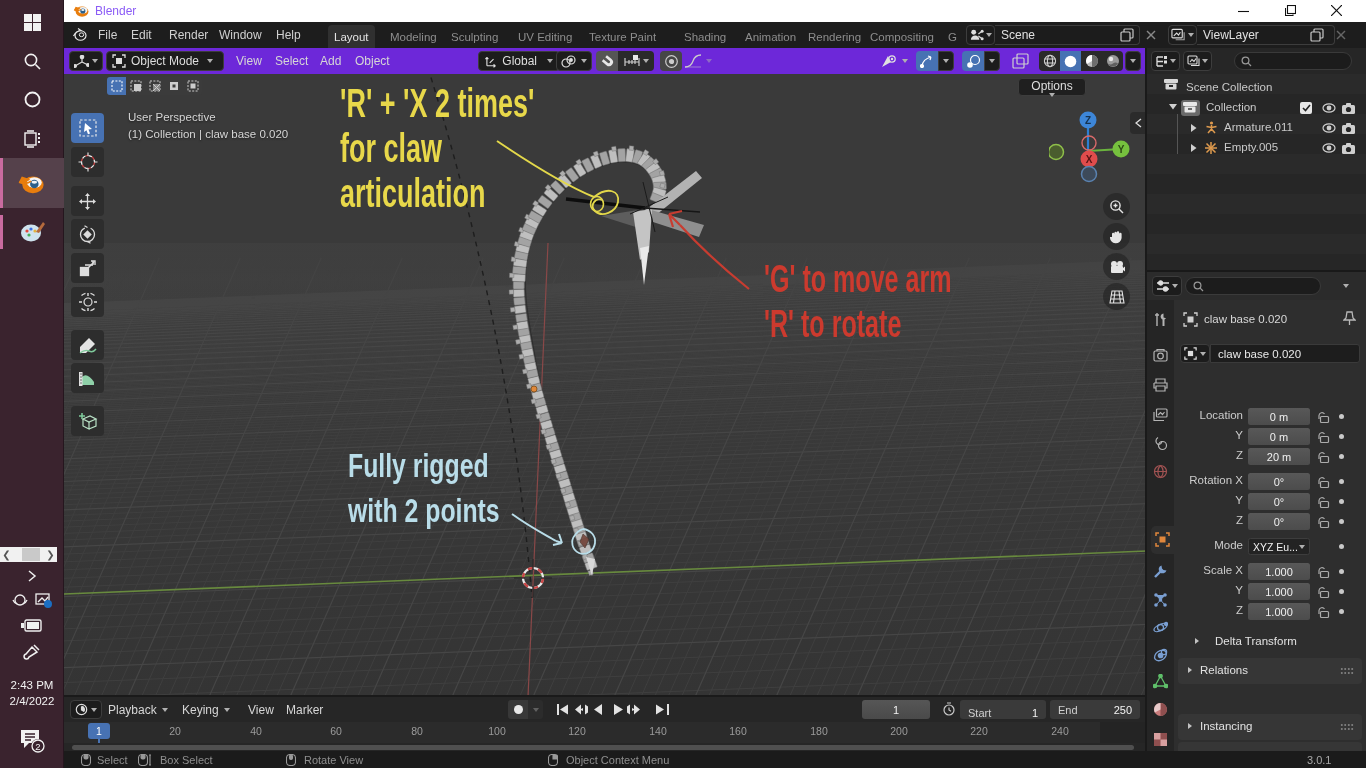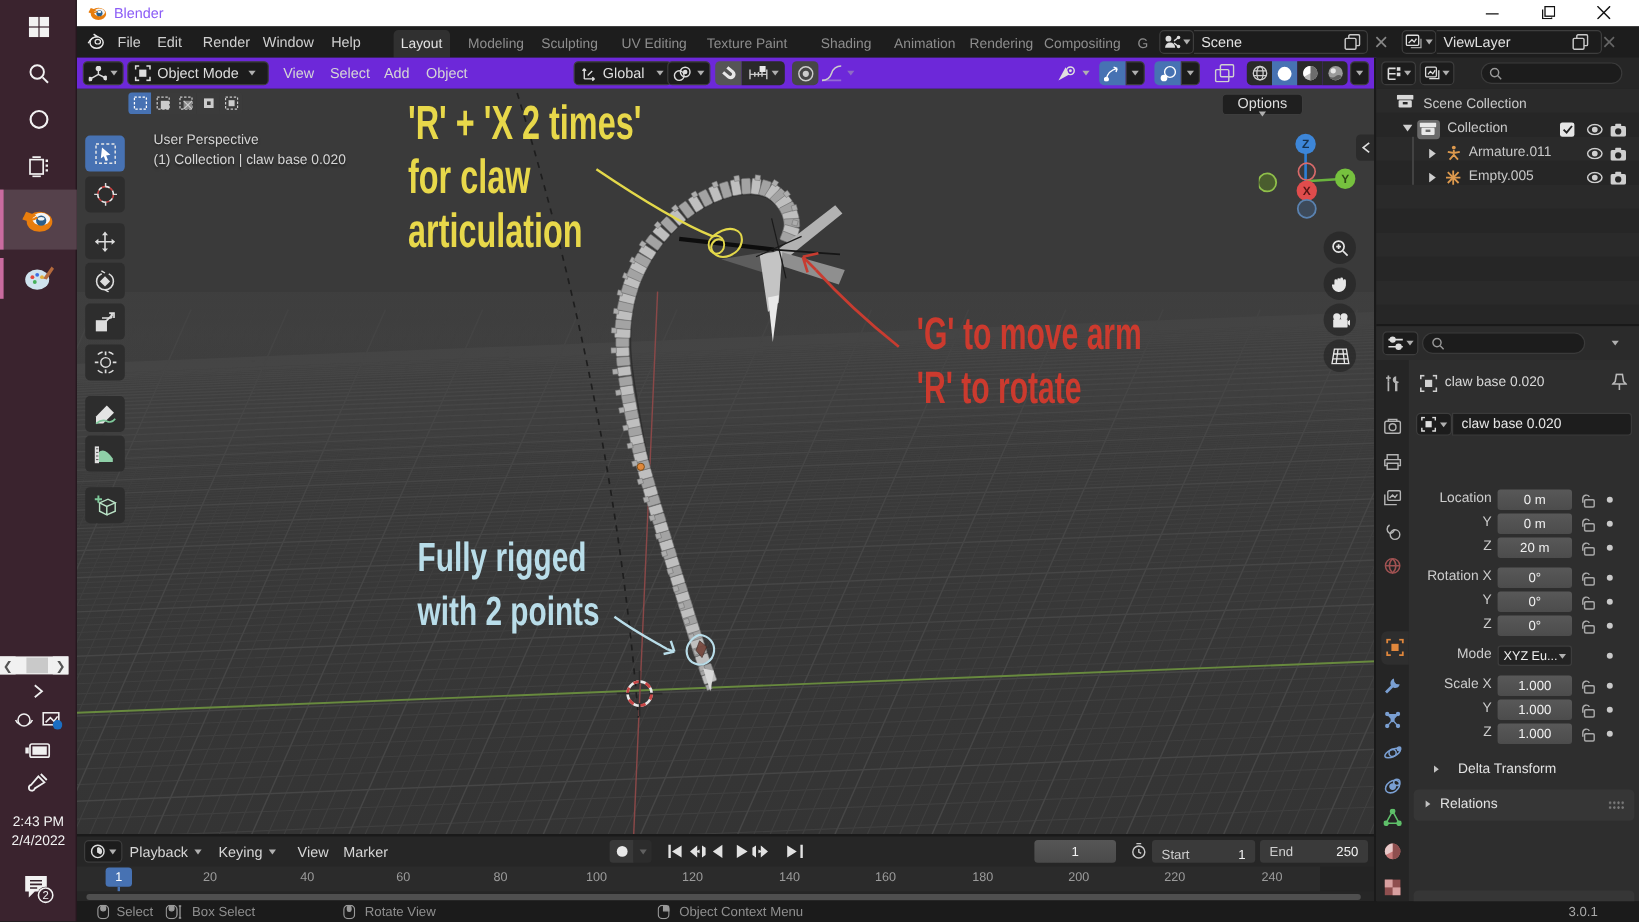--- a/index.html
+++ b/index.html
@@ -1067,16 +1067,23 @@
           <span class="chevR"></span>
           <span style="margin-left:16px;">Delta Transform</span>
         </div>
   <div class="panel" style="top:386px;height:26px;">
     <div class="phead" style="padding:6px 0 0 10px;">
             <span class="chevR"></span>
             <span style="margin-left:8px;">Relations</span>
           </div>
     <div class="grip" style="top:9px;"></div>
   </div>
+  <div class="panel" style="top:442px;height:26px;">
+    <div class="phead" style="padding:6px 0 0 10px;">
+            <span class="chevR"></span>
+            <span style="margin-left:8px;">Instancing</span>
+          </div>
+    <div class="grip" style="top:9px;"></div>
+  </div>
   <div class="panel" style="top:470px;height:9px;border-radius:4px 4px 0 0;"></div>
  </div>
 </div>
 </div>
 
 </body></html>

